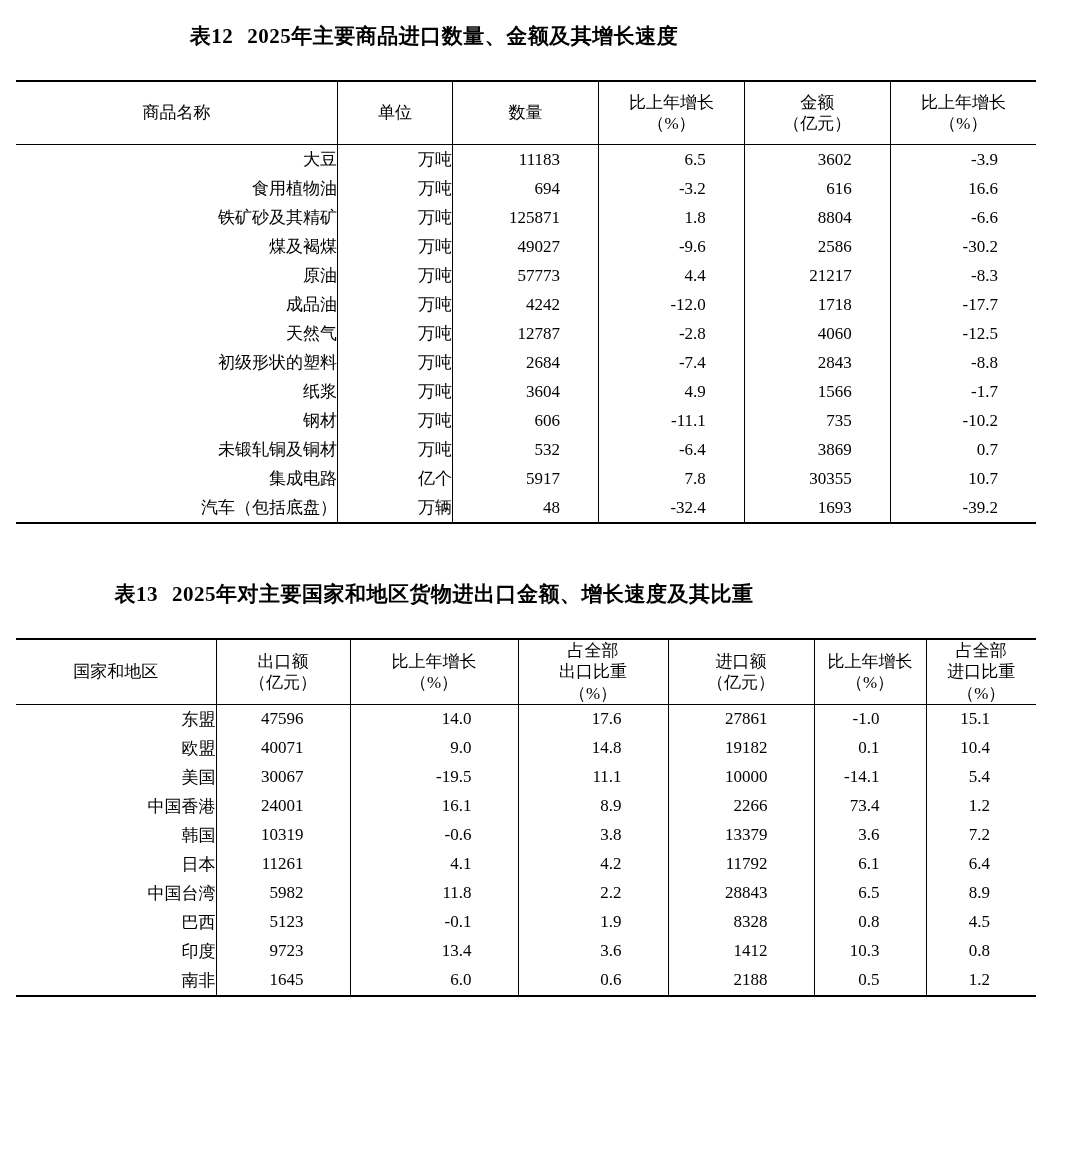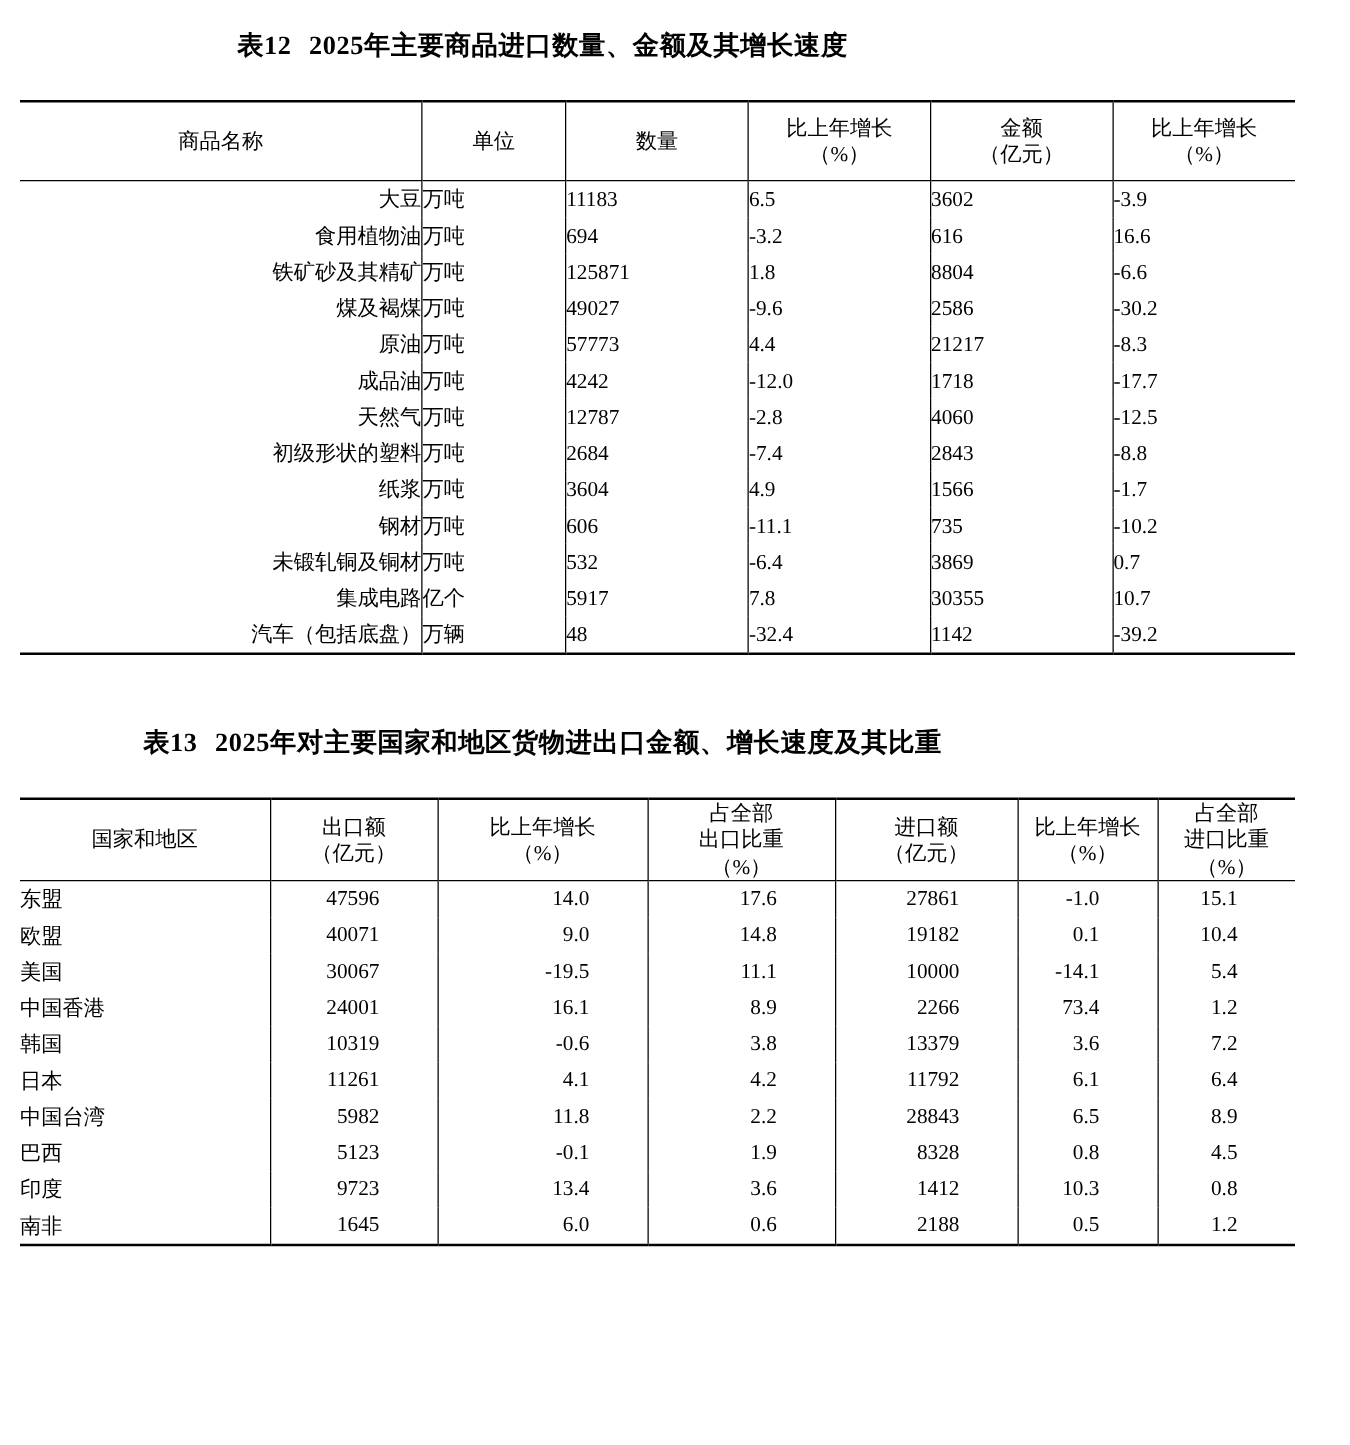--- a/index.html
+++ b/index.html
@@ -62,22 +62,22 @@
     border-bottom: 2.5px solid #000;
   }
   
   .vsep {
     border-left: 1.1px solid #000;
   }
   .c-name {
     text-align: right;
     padding-left: 22px !important;
   }
-  .c-center { text-align: left; }
-  .c-right { text-align: left; padding-right: 38px !important; }
+  .c-center { text-align: right; }
+  .c-right { text-align: right; padding-right: 38px !important; }
   .c-right-2 { text-align: right; padding-right: 46px !important; }
 
   
   .t12 col.w1 { width: 330px; }
   .t12 col.w2 { width: 118px; }
   .t12 col.w3 { width: 148px; }
   .t12 col.w4 { width: 148px; }
   .t12 col.w5 { width: 148px; }
   .t12 col.w6 { width: 148px; }
 
@@ -236,21 +236,21 @@
           <td class="vsep c-right">5917</td>
           <td class="vsep c-right">7.8</td>
           <td class="vsep c-right">30355</td>
           <td class="vsep c-right">10.7</td>
         </tr>
         <tr>
           <td class="c-name">汽车（包括底盘）</td>
           <td class="vsep c-center">万辆</td>
           <td class="vsep c-right">48</td>
           <td class="vsep c-right">-32.4</td>
-          <td class="vsep c-right">1142</td>
+          <td class="vsep c-right">1693</td>
           <td class="vsep c-right">-39.2</td>
         </tr>
       </tbody>
     </table>
   </div>
 
   <div class="title2-gap"></div>
 
   <div class="table-title">
     <span class="num">表13</span><span>2025年对主要国家和地区货物进出口金额、增长速度及其比重</span>

